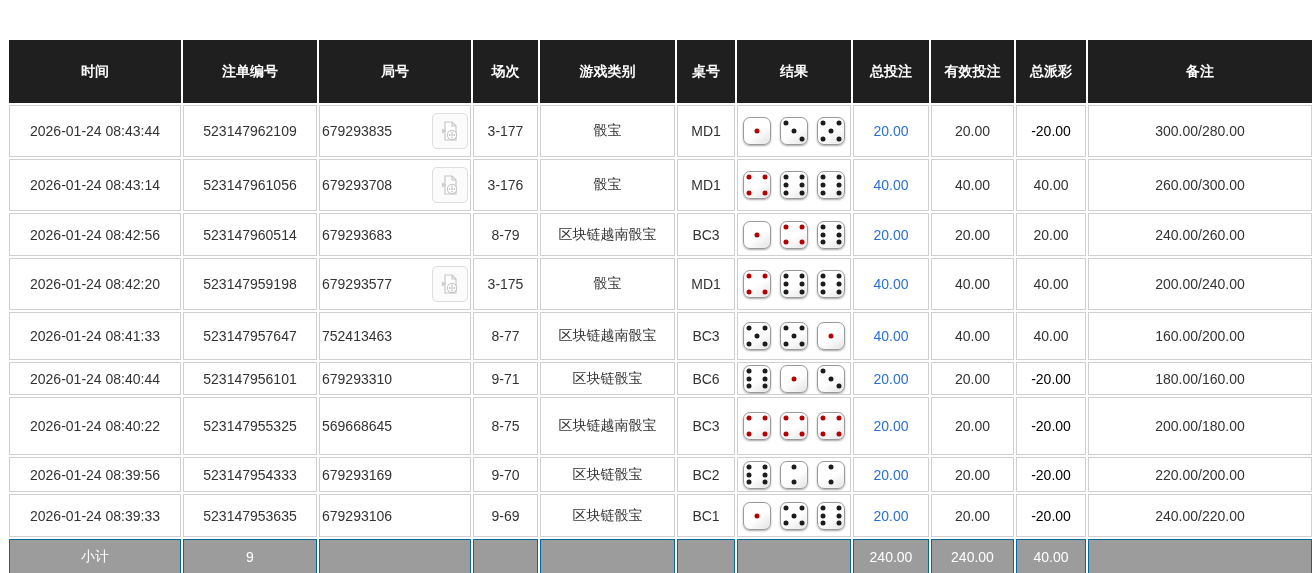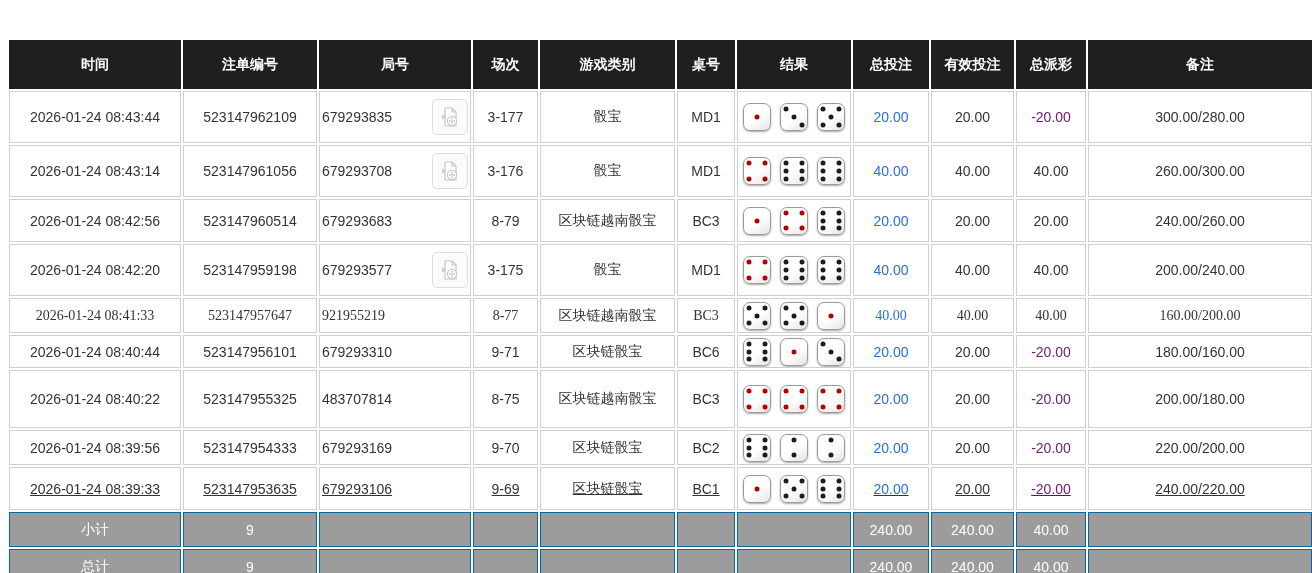--- a/index.html
+++ b/index.html
@@ -1,22 +1,22 @@
 <!DOCTYPE html>
 <html><head>
 <meta charset="utf-8">
 <style>
   html,body{margin:0;padding:0;background:#fff;}
   body{font-family:"Liberation Sans","DejaVu Sans",sans-serif;width:1312px;height:573px;position:relative;}
   .bet-table{position:absolute;left:7px;top:38px;width:1305px;border-collapse:separate;border-spacing:2px;table-layout:fixed;font-size:14px;color:#333;}
-  .bet-table th{background:#1f1f1f;color:#fff;font-weight:bold;height:31px;padding:9px 2px;text-align:center;font-size:14px;}
+  .bet-table th{background:#1f1f1f;color:#fff;font-weight:bold;height:31px;padding:16px 2px;text-align:center;font-size:14px;}
   .bet-table td{border:1px solid #d0d0d0;text-align:center;padding:0 2px;background:#fff;overflow:hidden;}
   .bet-table tr.footer-row td{background:#9c9c9c;border:1px solid #0369a1;color:#fff;height:33px;}
   .val-blue{color:#2a6fdb;}
-  .val-red{color:#701a75;}
+  .val-red{color:#000000;}
   .round-cell-inner{display:flex;align-items:center;justify-content:space-between;gap:7px;}
   .video-btn{width:36px;height:36px;border:1px solid #ddd;border-radius:5px;background:#fbfbfb;display:inline-flex;align-items:center;justify-content:center;padding:0;cursor:pointer;}
   .dice-wrap{display:flex;align-items:center;justify-content:center;gap:9px;}
   .die{position:relative;display:inline-block;width:26px;height:26px;border-radius:7px;border:1px solid #9a9a9a;background:linear-gradient(145deg,#ffffff 55%,#e2e2e2);box-shadow:0 1px 2px rgba(0,0,0,0.35), inset 0 0 2px #fff;}
   .die .pip{position:absolute;width:5px;height:5px;border-radius:50%;background:#1c1c1c;transform:translate(-50%,-50%);}
   .die.red .pip{background:#b40000;}
   .pip.p0{left:20%;top:20%;} .pip.p1{left:50%;top:20%;} .pip.p2{left:80%;top:20%;}
   .pip.p3{left:20%;top:50%;} .pip.p4{left:50%;top:50%;} .pip.p5{left:80%;top:50%;}
   .pip.p6{left:20%;top:80%;} .pip.p7{left:50%;top:80%;} .pip.p8{left:80%;top:80%;}
 </style>
@@ -241,26 +241,26 @@
               <i class="pip p6"></i>
               <i class="pip p8"></i>
             </span>
           </span>
         </td>
         <td class="val-blue">40.00</td>
         <td>40.00</td>
         <td>40.00</td>
         <td>200.00/240.00</td>
       </tr>
-      <tr style="height: 35px; font-family: Liberation Serif, serif;">
+      <tr style="height: 48px;">
         <td>2026-01-24 08:41:33</td>
         <td>523147957647</td>
         <td>
           <span class="round-cell-inner">
-            <span>921955219</span>
+            <span>752413463</span>
           </span>
         </td>
         <td>8-77</td>
         <td>区块链越南骰宝</td>
         <td>BC3</td>
         <td>
           <span class="dice-wrap">
             <span class="die">
               <i class="pip p0"></i>
               <i class="pip p2"></i>
@@ -319,21 +319,21 @@
         <td class="val-blue">20.00</td>
         <td>20.00</td>
         <td class="val-red">-20.00</td>
         <td>180.00/160.00</td>
       </tr>
       <tr style="height: 58px;">
         <td>2026-01-24 08:40:22</td>
         <td>523147955325</td>
         <td>
           <span class="round-cell-inner">
-            <span>483707814</span>
+            <span>569668645</span>
           </span>
         </td>
         <td>8-75</td>
         <td>区块链越南骰宝</td>
         <td>BC3</td>
         <td>
           <span class="dice-wrap">
             <span class="die red">
               <i class="pip p0"></i>
               <i class="pip p2"></i>
@@ -388,21 +388,21 @@
               <i class="pip p1"></i>
               <i class="pip p7"></i>
             </span>
           </span>
         </td>
         <td class="val-blue">20.00</td>
         <td>20.00</td>
         <td class="val-red">-20.00</td>
         <td>220.00/200.00</td>
       </tr>
-      <tr style="height: 43px; text-decoration: underline;">
+      <tr style="height: 43px;">
         <td>2026-01-24 08:39:33</td>
         <td>523147953635</td>
         <td>
           <span class="round-cell-inner">
             <span>679293106</span>
           </span>
         </td>
         <td>9-69</td>
         <td>区块链骰宝</td>
         <td>BC1</td>

